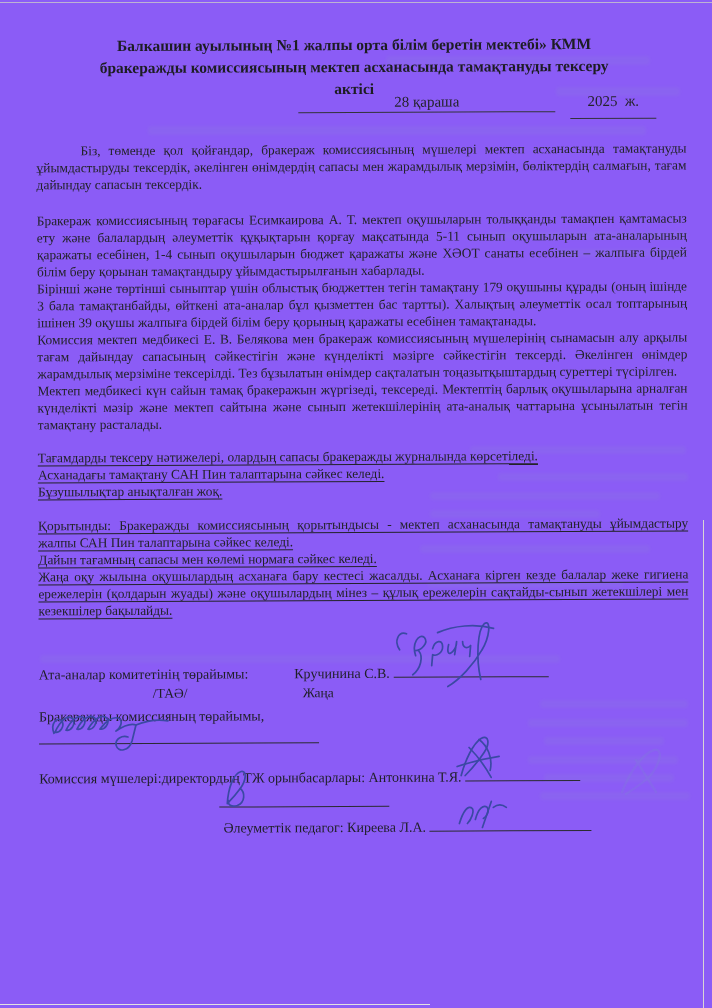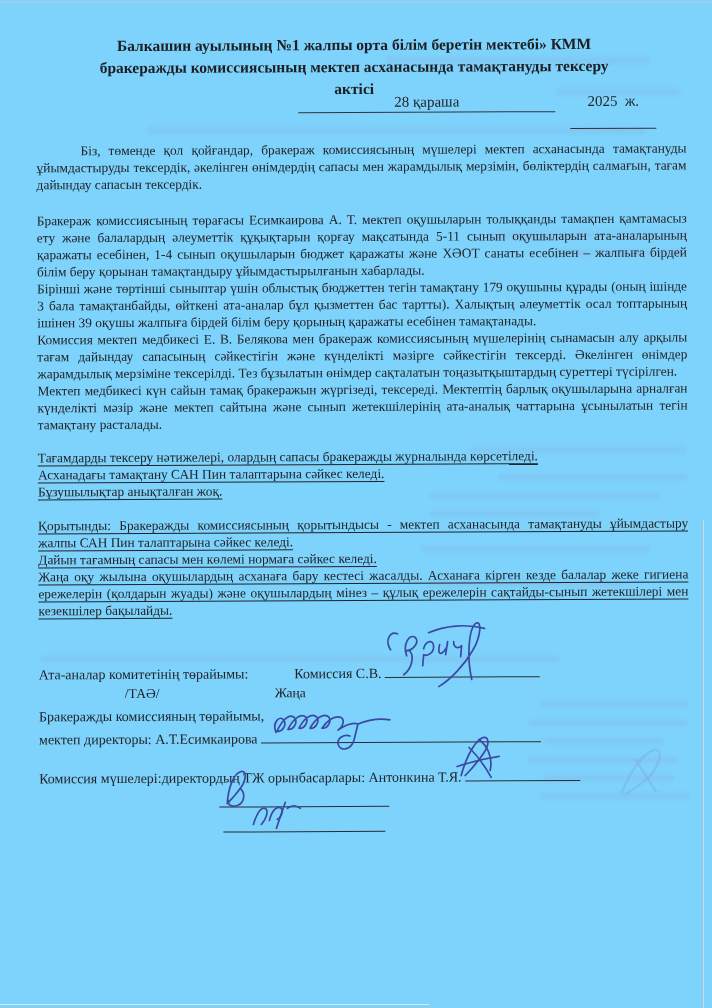--- a/index.html
+++ b/index.html
@@ -1,60 +1,60 @@
 <!DOCTYPE html>
 <html><head>
 <meta charset="utf-8">
 <style>
   html,body{margin:0;padding:0;background:#e9e7e4;}
   .page{
     position:relative;
     width:712px;height:1008px;
     margin:0 auto;
-    background:#7dd3fc;
+    background:#8b5cf6;
     overflow:hidden;
     font-family:"Liberation Serif","DejaVu Serif",serif;
     color:#232329;
   }
   .tilt{position:absolute;inset:0;transform:rotate(-0.25deg);transform-origin:50% 50%;}
   
   .edge-top{position:absolute;left:0;top:2px;width:712px;height:1px;background:#c9c9c9;opacity:.8;}
   .edge-right{position:absolute;left:703px;top:520px;width:1px;height:488px;background:#d8d5d5;}
   .edge-bottom{position:absolute;left:0;top:1004px;width:430px;height:1px;background:#e3e1df;}
   
   .ghost{position:absolute;background:#8a93c9;opacity:.13;border-radius:3px;filter:blur(1.4px);}
   .ghost-sig path{stroke:#7d88cc;fill:none;stroke-width:2.4;opacity:.22;stroke-linecap:round;}
   
   .title{position:absolute;top:34px;left:30px;width:652px;text-align:center;
          font-weight:bold;font-size:15.5px;line-height:22px;color:#1d1d23;}
   
   .dateline{position:absolute;top:94px;left:0;width:712px;font-size:15px;}
   .date-main{position:absolute;left:300px;top:0;width:257px;text-align:center;
              border-bottom:1.2px solid #33333a;padding-bottom:1px;}
   .date-year{position:absolute;left:572px;top:0;width:86px;text-align:center;
-             border-bottom:1.2px solid #33333a;padding-bottom:18px;white-space:pre;}
+             border-bottom:1.2px solid #33333a;padding-bottom:8px;white-space:pre;}
   
   .content{position:absolute;top:141px;left:38px;width:650px;
            font-size:13.4px;line-height:17px;}
   .content p{margin:0;text-align:justify;}
   p.intro{text-indent:44px;margin-bottom:19px;}
   .findings{margin-top:16px;}
   .findings p{text-align:left;text-decoration:underline;text-underline-offset:2.5px;}
   .conclusion{margin-top:17px;}
   .conclusion p{text-decoration:underline;text-underline-offset:2.5px;}
   .conclusion p.short{text-align:left;}
   
   .sigs{margin-top:46px;font-size:14px;color:#1f1f26;}
   .uline{display:inline-block;border-bottom:1.2px solid #2b2b31;height:13px;
          position:relative;vertical-align:baseline;}
   .sig-svg{position:absolute;pointer-events:none;}
   .sig-svg path{fill:none;stroke:#3b49a4;stroke-width:1.7;stroke-linecap:round;stroke-linejoin:round;}
   .row1 .lbl{display:inline-block;width:252px;}
   .row-caps{font-size:13.5px;margin-top:2px;height:18px;}
-  .cap-fio{display:inline-block;margin-left:86px;text-align:center;}
+  .cap-fio{display:inline-block;margin-left:114px;text-align:center;}
   .cap-sign{display:inline-block;margin-left:112px;}
   .row2a{margin-top:5px;}
   .row2b{margin-top:5px;}
   .row3{margin-top:21px;}
   .row4{margin-top:7px;margin-left:180px;}
   .row5{margin-top:7px;margin-left:184px;}
 </style>
 </head>
 <body>
 
@@ -114,41 +114,40 @@
       <div class="conclusion">
         <p>Қорытынды: Бракеражды комиссиясының қорытындысы - мектеп асханасында тамақтануды ұйымдастыру жалпы САН Пин талаптарына сәйкес келеді.</p>
         <p class="short">Дайын тағамның сапасы мен көлемі нормаға сәйкес келеді.</p>
         <p>Жаңа оқу жылына оқушылардың асханаға бару кестесі жасалды. Асханаға кірген кезде балалар жеке гигиена ережелерін (қолдарын жуады) және оқушылардың мінез – құлық ережелерін сақтайды-сынып жетекшілері мен кезекшілер бақылайды.</p>
       </div>
 
       <div class="sigs">
 
         <div class="row1">
           <span class="lbl">Ата-аналар комитетінің төрайымы:</span>
-          <span>Комиссия С.В.</span>
+          <span>Кручинина С.В.</span>
           <span class="uline" style="width:155px">
             <svg class="sig-svg" style="left:-8px;top:-48px" width="112" height="75" viewBox="0 0 112 75">
               <path d="M14 34 C8 25 13 15 21 18"></path>
               <path d="M30 40 C26 28 33 17 39 22 C43 27 36 35 29 35 M33 35 C38 41 35 53 27 59"></path>
               <path d="M47 33 C49 25 57 23 57 31 C57 37 51 41 47 39 L46 50"></path>
               <path d="M63 29 C61 37 63 40 67 36 C70 33 71 28 71 26 L69 39"></path>
               <path d="M77 26 C77 32 81 34 85 30 L84 41"></path>
               <path d="M95 64 C90 42 92 14 99 8 C106 4 104 22 96 35 C88 49 74 64 62 71"></path>
               <path d="M52 17 C68 10 90 8 108 13"></path>
             </svg>
           </span>
         </div>
         <div class="row-caps">
           <span class="cap-fio">/ТАӘ/</span>
           <span class="cap-sign">Жаңа</span>
         </div>
 
         <div class="row2a">Бракеражды комиссияның төрайымы,</div>
         <div class="row2b">
-          <span>мектеп директоры: А.Т.Есимкаирова</span>
           <span class="uline" style="width:280px">
             <svg class="sig-svg" style="left:8px;top:-32px" width="126" height="56" viewBox="0 0 126 56">
               <path d="M7 35 C3 25 11 17 15 23 C18 28 13 35 8 34 C13 23 21 15 26 21 C29 26 24 33 19 32 C24 22 32 15 37 20 C40 25 35 32 30 31 C35 21 43 15 48 20 C51 25 46 32 41 31 C47 21 55 15 60 20 C63 25 58 32 53 31 C59 23 67 17 73 21 C76 24 73 31 69 33 C75 29 83 25 89 27 L85 43 C82 53 71 55 69 47 C68 41 75 37 81 39"></path>
               <path d="M89 27 C99 23 110 21 121 23"></path>
             </svg>
           </span>
         </div>
 
         <div class="row3">
           <span>Комиссия мүшелері:директордың ТЖ орынбасарлары: Антонкина Т.Я.</span>
@@ -165,20 +164,21 @@
         <div class="row4">
           <span class="uline" style="width:170px">
             <svg class="sig-svg" style="left:-2px;top:-28px" width="46" height="44" viewBox="0 0 46 44">
               <path d="M10 38 C11 23 16 8 24 6 C30 5 29 15 23 23 C18 30 12 36 10 38"></path>
               <path d="M23 23 C28 27 28 37 20 40 C14 42 10 39 11 35"></path>
             </svg>
           </span>
         </div>
 
         <div class="row5">
+          <span>Әлеуметтік педагог: Киреева Л.А.</span>
           <span class="uline" style="width:162px">
             <svg class="sig-svg" style="left:22px;top:-22px" width="60" height="36" viewBox="0 0 60 36">
               <path d="M8 28 C12 15 17 9 21 13 C23 16 20 24 16 28"></path>
               <path d="M24 24 C27 13 32 9 36 12 C38 15 36 21 32 23"></path>
               <path d="M40 6 L31 32"></path>
               <path d="M42 12 C46 9 51 9 55 12"></path>
             </svg>
           </span>
         </div>
 

